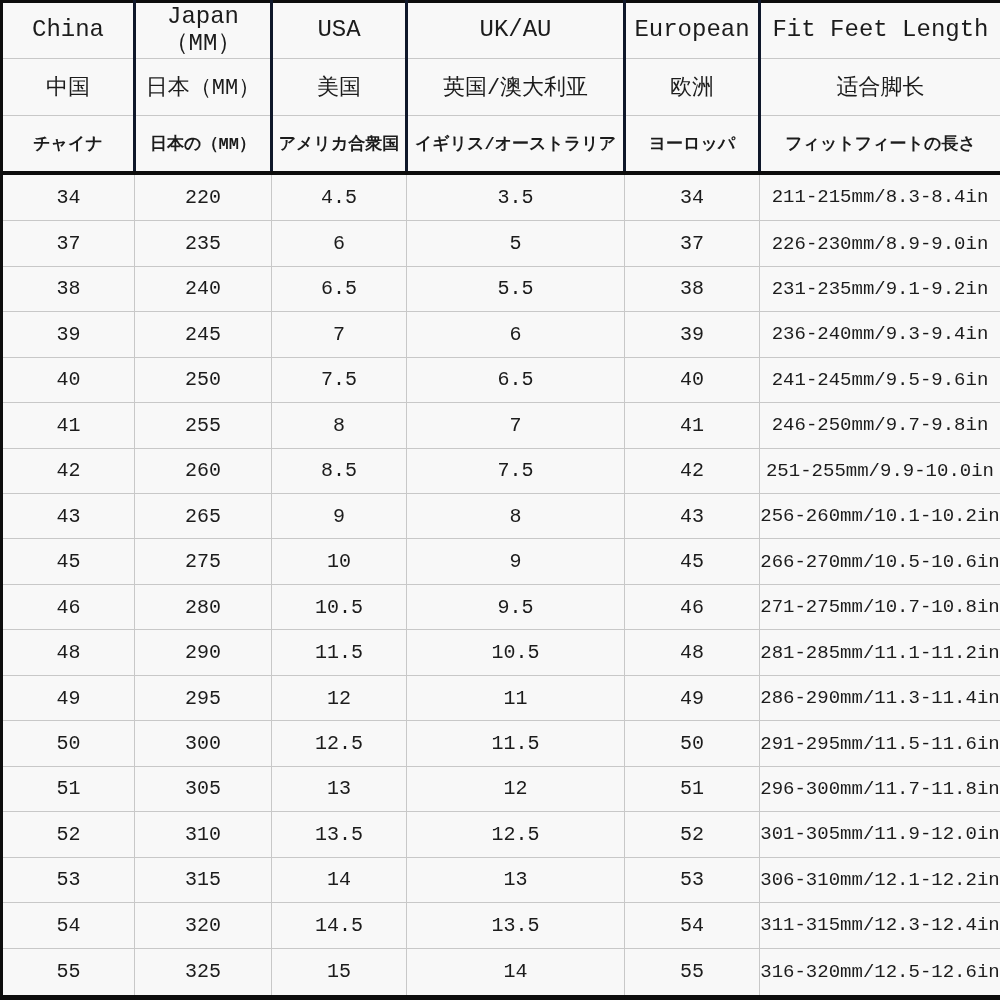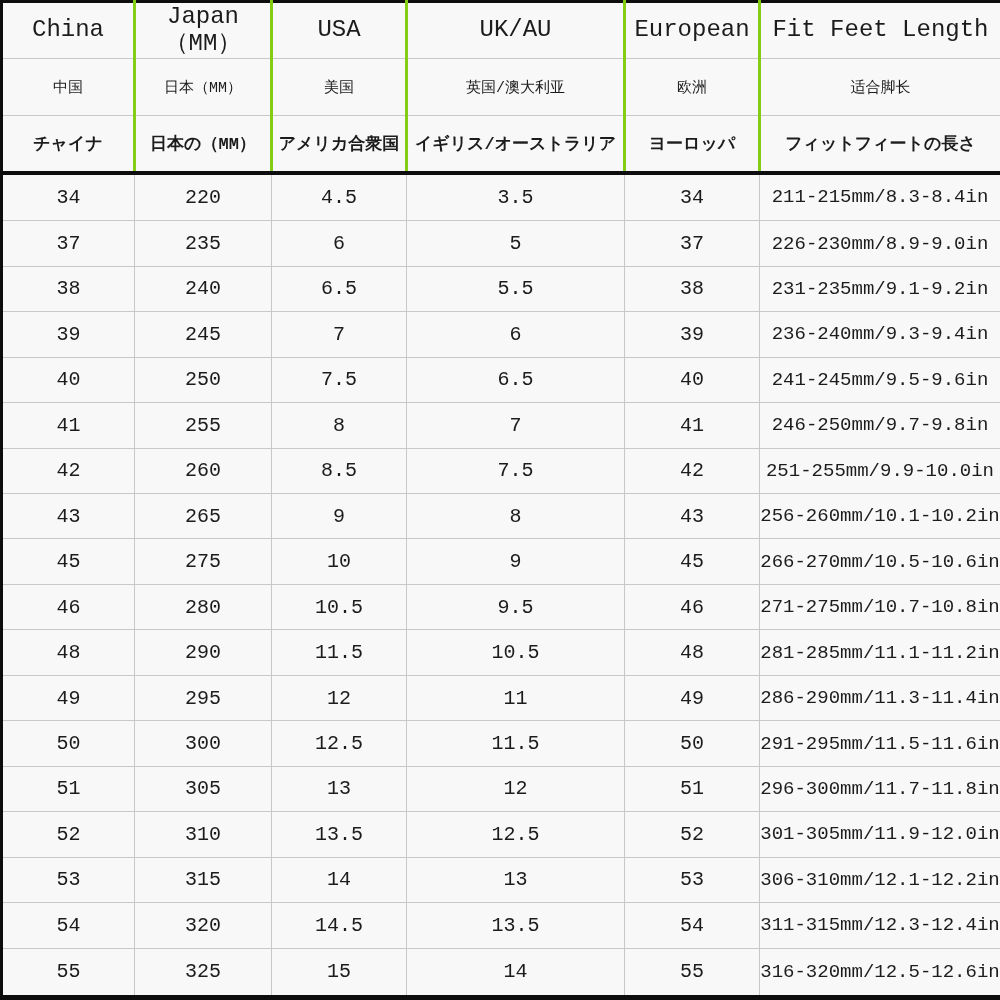--- a/index.html
+++ b/index.html
@@ -16,35 +16,35 @@
     height: 1000px;
     border-collapse: collapse;
     table-layout: fixed;
     background: #f8f8f8;
     border: 3px solid #0d0d0d;
     border-bottom-width: 5px;
   }
   
   thead td {
     border-left: 3px solid #0d0d0d;
-    border-right: 3px solid #84cc16;
+    border-right: 3px solid #0f172a;
     border-bottom: 1px solid #c8c8c8;
     text-align: center;
     vertical-align: middle;
     padding: 0;
     overflow: hidden;
   }
   thead tr { height: 57px; }
   thead tr.hdr-en td {
     font-size: 24px;
     line-height: 1.12;
     white-space: pre-line;
     font-weight: 500;
   }
-  thead tr.hdr-cn td { font-size: 15px; font-weight: 500; }
+  thead tr.hdr-cn td { font-size: 22px; font-weight: 500; }
   thead tr.hdr-jp td { font-size: 17px; font-weight: 700; white-space: nowrap; }
   thead tr.hdr-jp td {
     border-bottom: 4px solid #0d0d0d;
   }
   
   tbody td {
     border: 1px solid #c8c8c8;
     text-align: center;
     vertical-align: middle;
     font-size: 20px;

